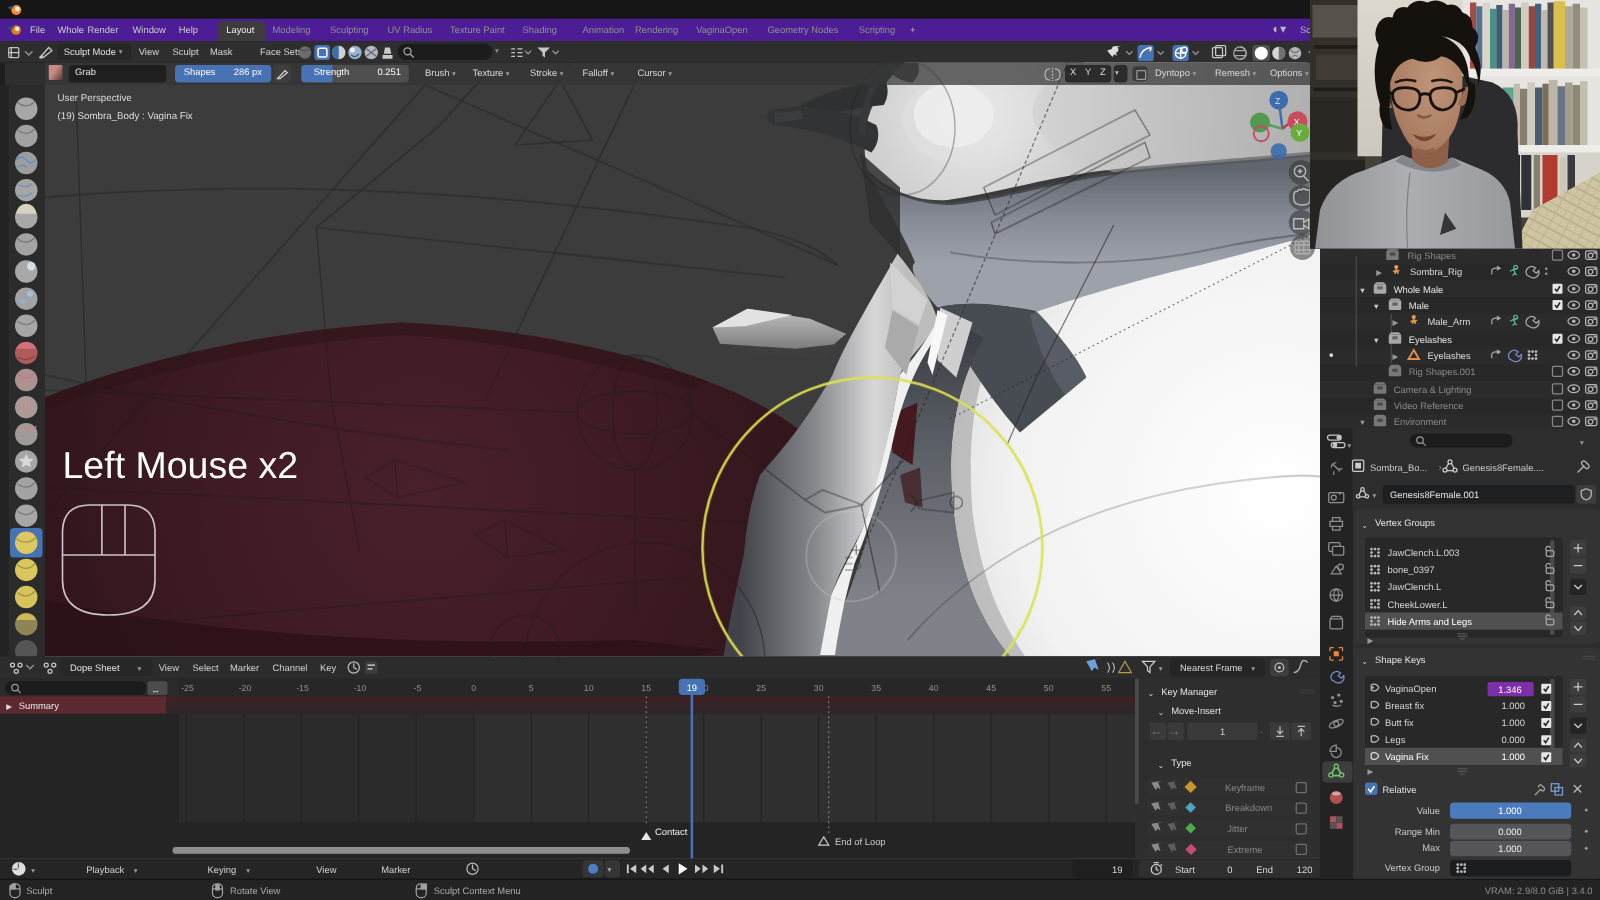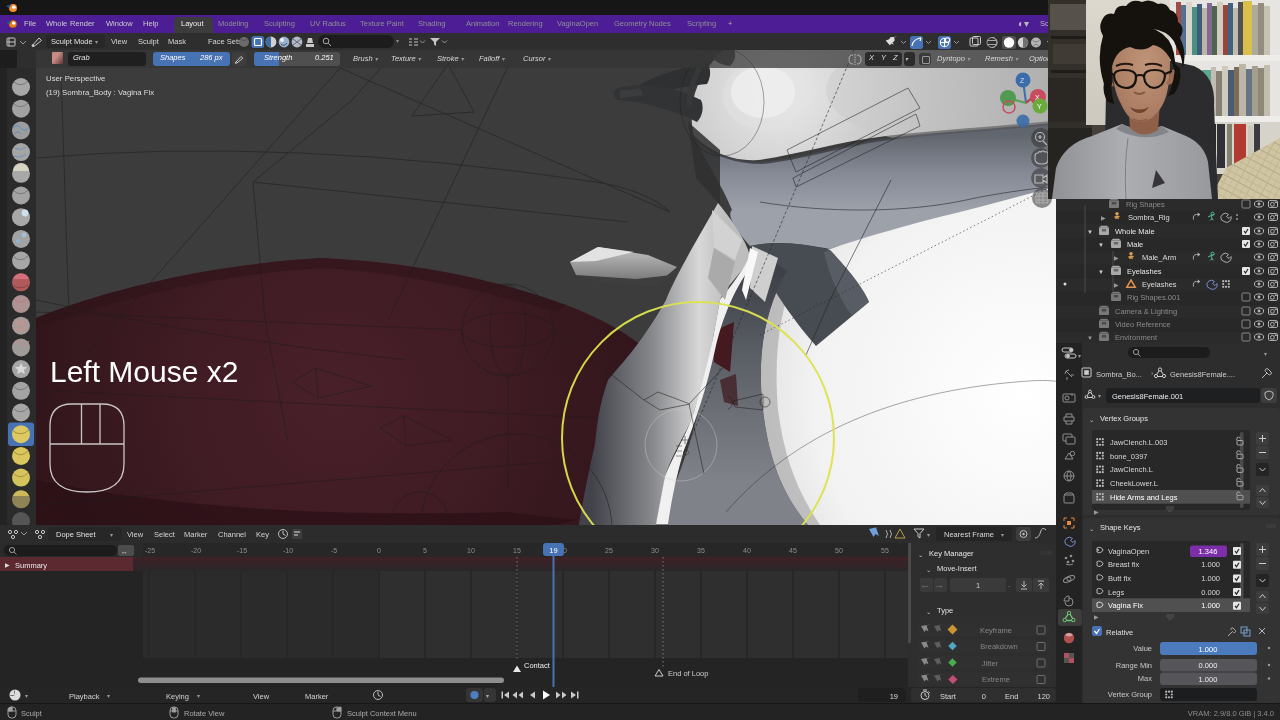--- a/index.html
+++ b/index.html
@@ -2,21 +2,21 @@
 <html><head>
 <meta charset="utf-8">
 <style>
 html,body{margin:0;padding:0;}
 body{width:1280px;height:720px;overflow:hidden;background:#1d1d1d;font-family:"Liberation Sans",sans-serif;position:relative;}
 .abs{position:absolute;}
 #titlebar{left:0;top:0;width:1280px;height:15px;background:#161616;color:#cfcfcf;font-size:7.5px;line-height:15px;}
 #menubar{left:0;top:15px;width:1280px;height:18px;background:#4c1d95;color:#b8b8b8;font-size:7.5px;line-height:18px;}
 #toolhdr{left:0;top:33px;width:1060px;height:17px;background:#2e2e2e;color:#cfcfcf;font-size:7.5px;line-height:17px;}
 #vp{left:36px;top:50px;text-align:center;}
-#brushrow{left:17px;top:50px;width:1060px;height:18px;background:rgba(53,53,53,0.72);color:#d6d6d6;font-size:7.5px;line-height:18px;font-style:italic;}
+#brushrow{left:4px;top:50px;width:1060px;height:18px;background:rgba(53,53,53,0.72);color:#d6d6d6;font-size:7.5px;line-height:18px;}
 #lefttb{left:0;top:68px;width:36px;height:457px;background:#2b2b2b;}
 #rightpanel{left:1056px;top:0;width:224px;height:703px;background:#2d2d2d;}
 #dope{left:0;top:525px;width:1056px;height:162px;background:#f9a8d4;}
 #playbar{left:0;top:687px;width:1056px;height:16px;background:#252525;}
 #statusbar{left:0;top:703px;width:1280px;height:17px;background:#232323;border-top:1px solid #161616;box-sizing:border-box;color:#a8a8a8;font-size:10px;}
 #webcam{left:1048px;top:0;width:232px;height:199px;}
 .t{position:absolute;white-space:nowrap;}
 </style>
 </head>
 <body>

